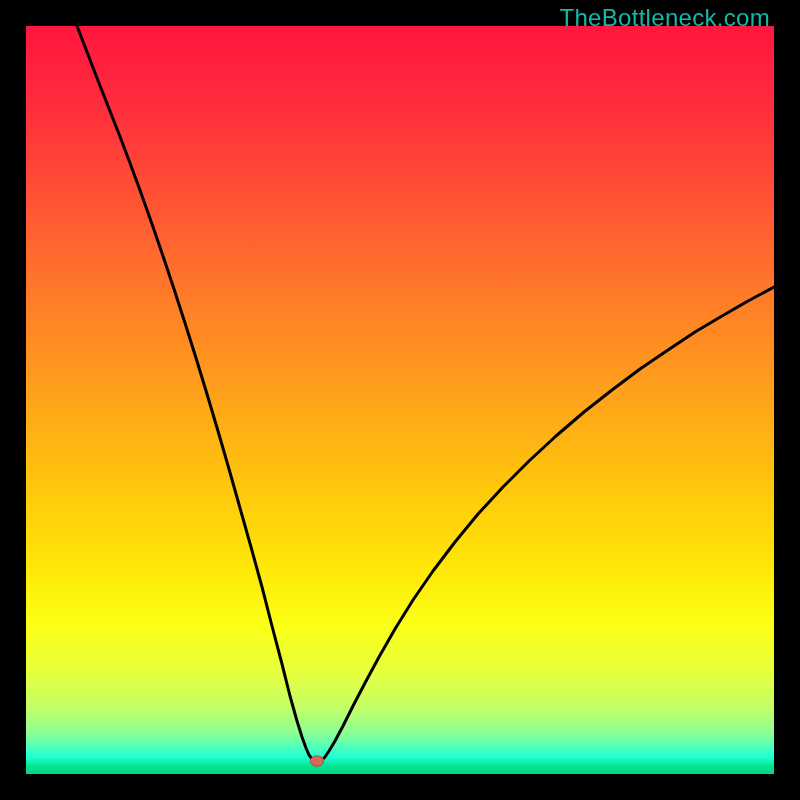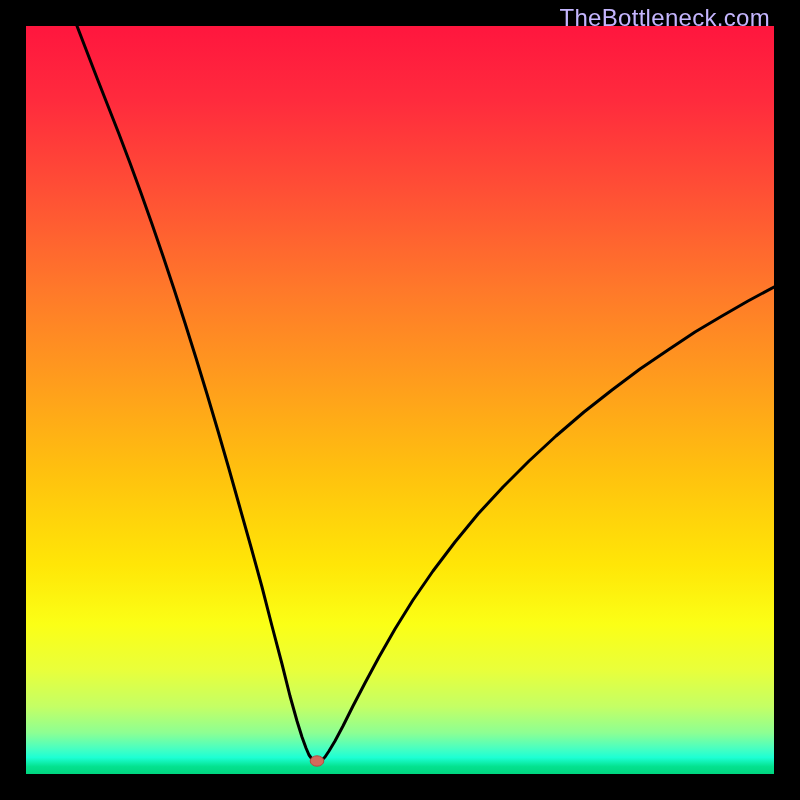--- a/index.html
+++ b/index.html
@@ -17,21 +17,21 @@
     width: 748px;
     height: 748px;
   }
   .watermark {
     position: absolute;
     top: 4px;
     right: 30px;
     font-family: Arial, Helvetica, sans-serif;
     font-size: 24px;
     font-weight: 400;
-    color: #c4b5fd;
+    color: #14b8a6;
     letter-spacing: 0.3px;
   }
   svg {
     display: block;
   }
 </style>
 </head>
 <body>
 
 <div class="watermark">TheBottleneck.com</div>

